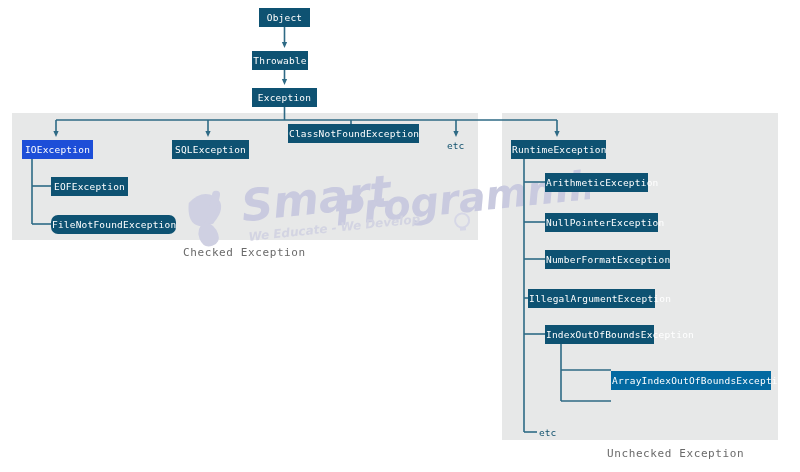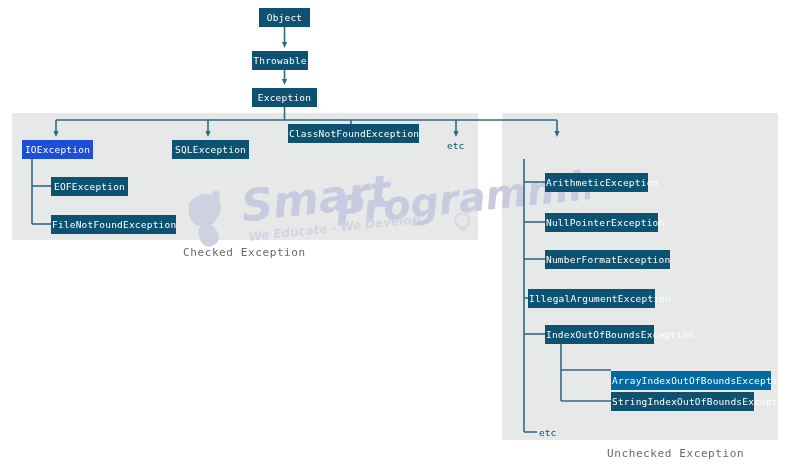--- a/index.html
+++ b/index.html
@@ -158,29 +158,29 @@
   <div class="node" id="node-object" style="left: 259px; top: 8px; width: 51px; background: rgb(14, 82, 114); color: rgb(255, 255, 255);">Object</div>
   <div class="node" id="node-throwable" style="left: 252px; top: 51px; width: 56px; background: rgb(14, 82, 114); color: rgb(255, 255, 255);">Throwable</div>
   <div class="node" id="node-exception" style="left: 252px; top: 88px; width: 65px; background: rgb(14, 82, 114); color: rgb(255, 255, 255);">Exception</div>
 
   <div class="node" id="node-ioexception" style="left: 22px; top: 140px; width: 71px; background: #1d4ed8; color: rgb(255, 255, 255);">IOException</div>
   <div class="node" id="node-sqlexception" style="left: 172px; top: 140px; width: 77px; background: rgb(14, 82, 114); color: rgb(255, 255, 255);">SQLException</div>
   <div class="node" id="node-classnotfoundexception" style="left: 288px; top: 124px; width: 131px; background: rgb(14, 82, 114); color: rgb(255, 255, 255);">ClassNotFoundException</div>
   <div class="etc" id="label-etc-checked" style="left: 447px; top: 140px;">etc</div>
 
   <div class="node" id="node-eofexception" style="left: 51px; top: 177px; width: 77px; background: rgb(14, 82, 114); color: rgb(255, 255, 255);">EOFException</div>
-  <div class="node" id="node-filenotfoundexception" style="left: 51px; top: 215px; width: 125px; background: rgb(14, 82, 114); color: rgb(255, 255, 255);">FileNotFoundException</div>
+  <div class="node" id="node-filenotfoundexception" style="left: 51px; top: 215px; width: 125px; background: rgb(14, 82, 114); color: rgb(255, 255, 255); border-radius: 7px;">FileNotFoundException</div>
 
+  <div class="node" id="node-runtimeexception" style="left: 511px; top: 140px; width: 95px; background: rgb(14, 82, 114); color: rgb(255, 255, 255);">RuntimeException</div>
   <div class="node" id="node-arithmeticexception" style="left: 545px; top: 173px; width: 103px; background: rgb(14, 82, 114); color: rgb(255, 255, 255);">ArithmeticException</div>
   <div class="node" id="node-nullpointerexception" style="left: 545px; top: 213px; width: 113px; background: rgb(14, 82, 114); color: rgb(255, 255, 255);">NullPointerException</div>
   <div class="node" id="node-numberformatexception" style="left: 545px; top: 250px; width: 125px; background: rgb(14, 82, 114); color: rgb(255, 255, 255);">NumberFormatException</div>
   <div class="node" id="node-illegalargumentexception" style="left: 528px; top: 289px; width: 127px; background: rgb(14, 82, 114); color: rgb(255, 255, 255);">IllegalArgumentException</div>
   <div class="node" id="node-indexoutofboundsexception" style="left: 545px; top: 325px; width: 109px; background: rgb(14, 82, 114); color: rgb(255, 255, 255);">IndexOutOfBoundsException</div>
 
   <div class="node" id="node-arrayindexoutofboundsexception" style="left: 611px; top: 371px; width: 160px; background: #0369a1; color: rgb(255, 255, 255);">ArrayIndexOutOfBoundsException</div>
-  <div class="node" id="node-stringindexoutofboundsexception" style="left: 611px; top: 392px; width: 143px; background: rgb(14, 82, 114); color: rgb(255, 255, 255);">StringIndexOutOfBoundsException</div>
 
   <div class="etc" id="label-etc-unchecked" style="left: 539px; top: 427px;">etc</div>
 
   <div class="caption" id="caption-checked" style="left: 183px; top: 246px; color: rgb(106, 106, 106);">Checked Exception</div>
   <div class="caption" id="caption-unchecked" style="left: 607px; top: 447px; color: rgb(106, 106, 106);">Unchecked Exception</div>
 
 </div>
 
 </body></html>

